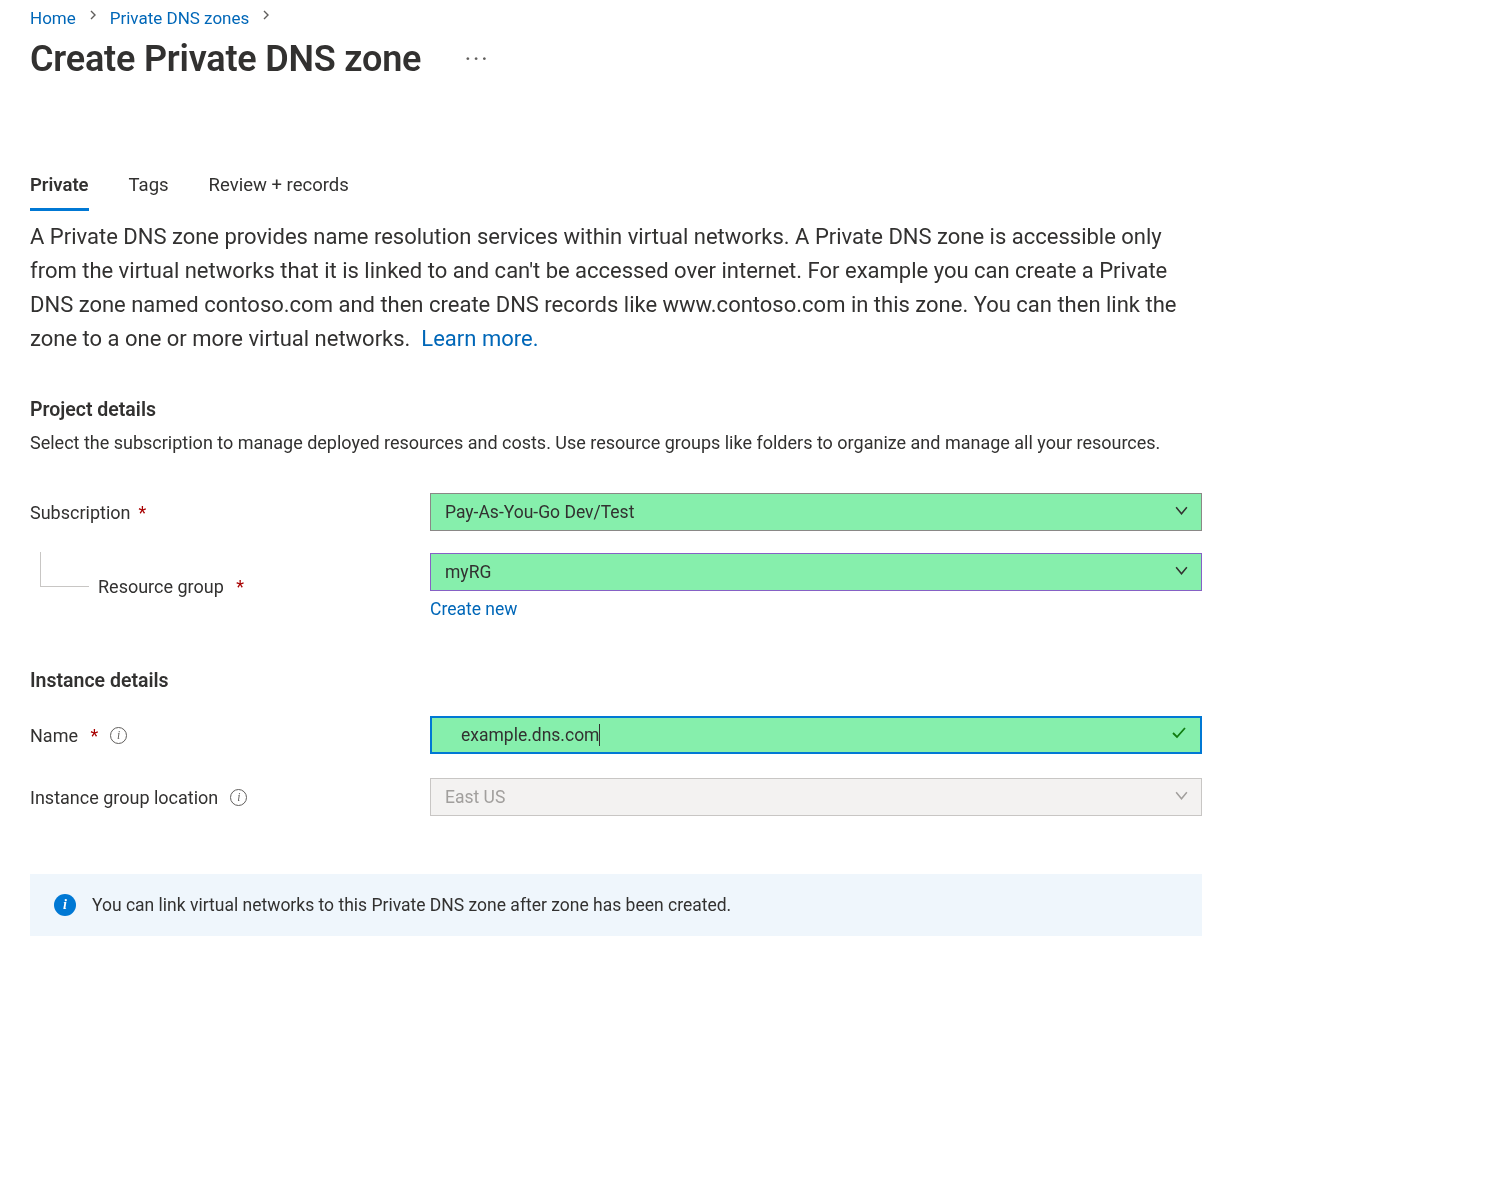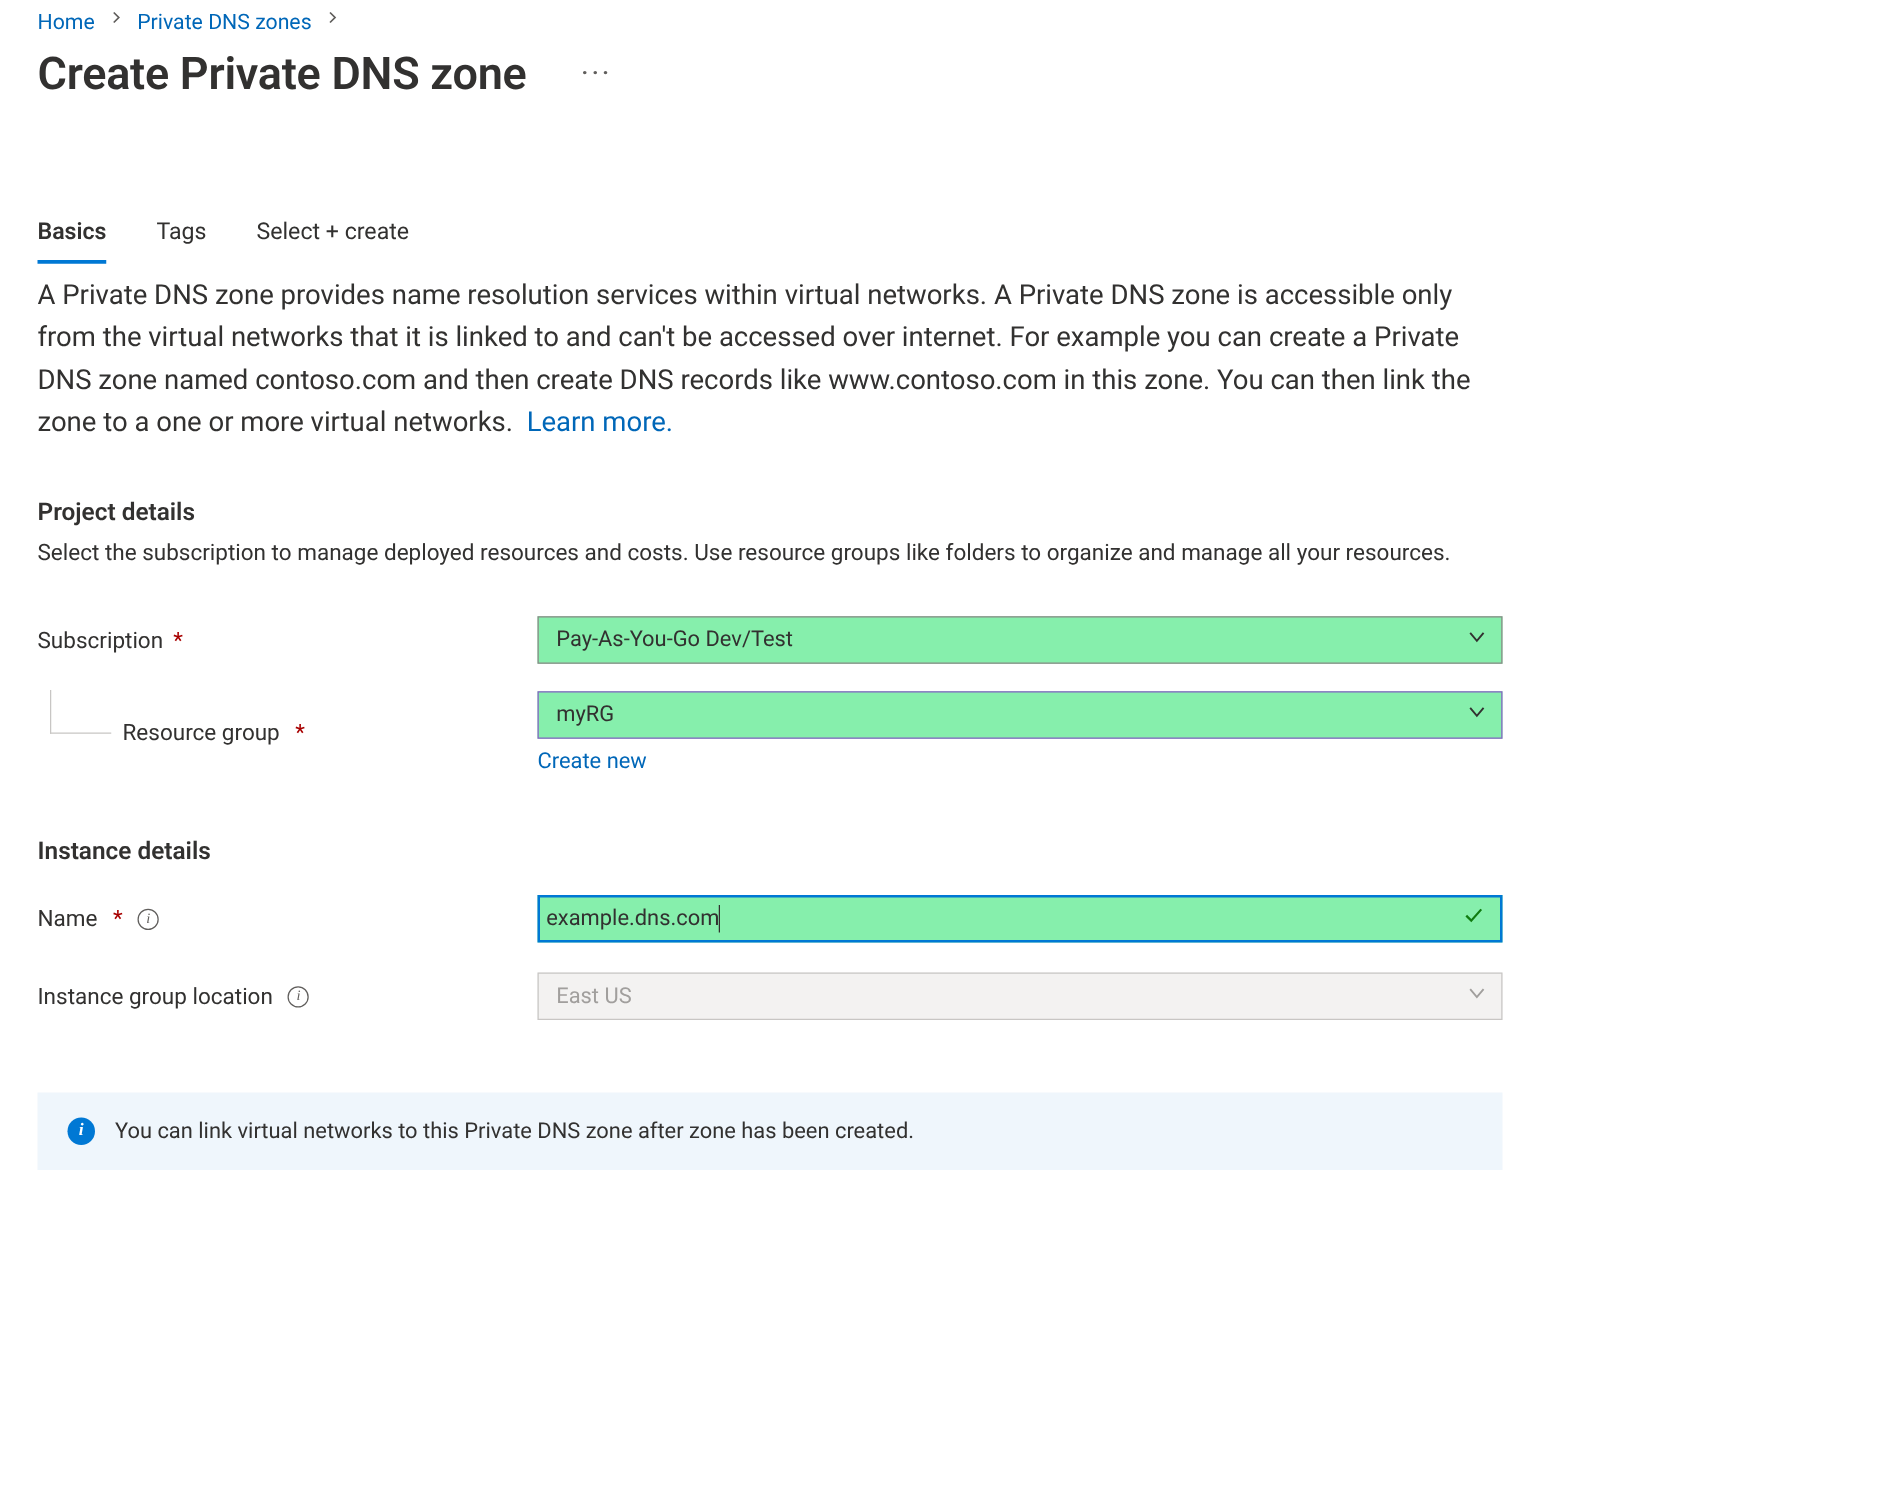--- a/index.html
+++ b/index.html
@@ -76,21 +76,21 @@
     font-size: 17.5px;
     font-family: inherit;
     position: relative;
     display: flex; align-items: center;
   }
   .select.purple { border-color: var(--purple); }
   .select .chev, .textfield .indicator {
     position: absolute; right: 12px; top: 50%; transform: translateY(-50%);
   }
   .select .chev svg { width: 15px; height: 15px; stroke: #323130; }
-  .textfield.focus { border: 2px solid var(--focus-blue); padding-left: 5px; }
+  .textfield.focus { border: 2px solid var(--focus-blue); padding-left: 29px; }
   .textfield .cursor { display: inline-block; width: 1px; height: 22px; background: #323130; vertical-align: middle; }
   .textfield .indicator svg { width: 18px; height: 18px; stroke: var(--green); }
   .select.disabled { background: var(--disabled-bg); border-color: var(--border-light); color: var(--disabled-text); }
   .select.disabled .chev svg { stroke: var(--disabled-text); }
   .sublink { margin-top: 8px; }
   .sublink a { color: var(--azure-blue); text-decoration: none; font-size: 17.5px; }
   
   .info-banner {
     margin-top: 56px;
     background: var(--info-bg);
@@ -124,23 +124,23 @@
         </svg>
     </span>
   </nav>
 
   <div class="title-row">
     <h1>Create Private DNS zone</h1>
     <span class="more-dots">···</span>
   </div>
 
   <div class="tabs">
-    <div class="tab active">Basics</div>
+    <div class="tab active">Private</div>
     <div class="tab">Tags</div>
-    <div class="tab">Select + create</div>
+    <div class="tab">Review + records</div>
   </div>
 
   <p class="intro">
     <span>A Private DNS zone provides name resolution services within virtual networks. A Private DNS zone is accessible only from the virtual networks that it is linked to and can't be accessed over internet. For example you can create a Private DNS zone named contoso.com and then create DNS records like www.contoso.com in this zone. You can then link the zone to a one or more virtual networks. </span>&nbsp;<a href="#" class="learn-link">Learn more.</a>
   </p>
 
   <h2 class="section">Project details</h2>
   <p class="section-desc">Select the subscription to manage deployed resources and costs. Use resource groups like folders to organize and manage all your resources.</p>
 
   <div class="form">

